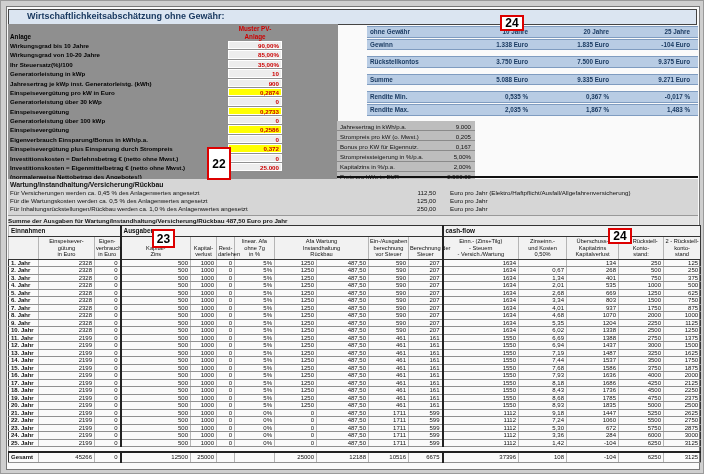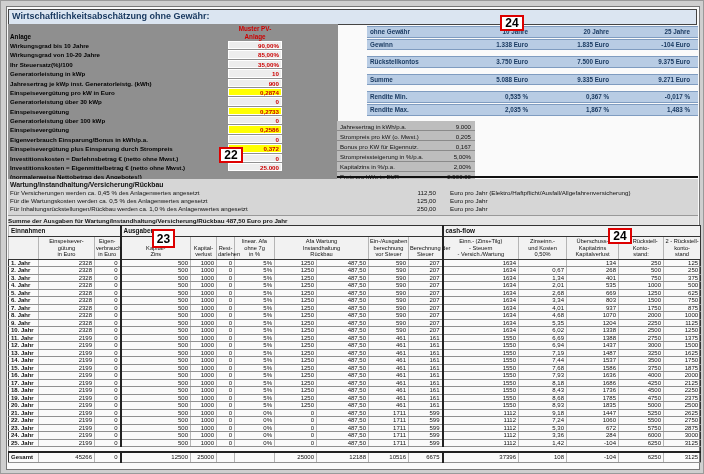--- a/index.html
+++ b/index.html
@@ -1,19 +1,19 @@
 <!DOCTYPE html>
 <html><head>
 <meta charset="utf-8">
 <style>
   html,body{margin:0;padding:0;background:#e8e8e8;}
   .wrap{position:relative;width:704px;height:474px;background:#cfcfcf;font-family:"Liberation Sans",sans-serif;overflow:hidden;border:1px solid #9a9a9a;box-sizing:border-box;}
   .sheet{position:absolute;left:5px;top:5px;width:694px;height:464px;background:#fafafa;border:1px solid #777;box-sizing:border-box;}
 
-  .titlebar{position:absolute;left:1px;top:2px;width:689px;height:16px;background:#dbe5f1;border:1px solid #444;color:#17375e;font-size:9px;font-weight:bold;line-height:12px;padding-left:3px;box-sizing:border-box;}
+  .titlebar{position:absolute;left:1px;top:2px;width:689px;height:16px;background:#dbe5f1;border:1px solid #444;color:#17375e;font-size:9px;font-weight:bold;line-height:12px;padding-left:18px;box-sizing:border-box;}
 
   
   .anlage{position:absolute;left:1px;top:17px;width:330px;height:158px;background:#8f8f8f;}
   .anlage-hdr{position:relative;height:17px;}
   .anlage-hdr .lbl{position:absolute;left:2px;bottom:1px;font-size:6.3px;font-weight:bold;color:#000;}
   .muster{position:absolute;left:220px;top:1px;width:54px;text-align:center;color:#cc0000;font-weight:bold;font-size:6.3px;line-height:7.5px;}
   .arow{position:relative;height:9.38px;}
   .arow .lbl{position:absolute;left:2px;top:1px;font-size:6.2px;font-weight:bold;color:#000;white-space:nowrap;}
   .arow .val{position:absolute;left:220px;top:0;width:54px;height:8.4px;background:#ededed;border:1px solid #ffffff;box-sizing:border-box;color:#cc0000;font-weight:bold;font-size:6.2px;text-align:right;line-height:7px;padding-right:2px;}
   .arow .val.yellow{background:#ffff00;}
@@ -51,21 +51,21 @@
   .mtable .gl{border-left:2px solid #222;}
   .c-green{color:#2f9e44;}
   .c-red{color:#e03131;}
   .c-blue{color:#2026d2;}
   .mtable tr.blankrow td{height:5px;border-bottom:1px solid #909090;}
   .mtable tr.gesamt td,.mtable tr.gesamt th{border-top:2px solid #222;height:9px;line-height:9px;}
   .mtable tr.gesamt th{font-weight:bold;}
 
   
   .ann{position:absolute;display:flex;align-items:center;justify-content:center;background:#fff;border:2px solid #dd0000;font-weight:bold;font-size:12px;color:#000;z-index:6;box-sizing:border-box;}
-  #ann22{left:218px;top:146px;width:24px;height:16px;text-align:center;}
+  #ann22{left:206px;top:146px;width:24px;height:33px;text-align:center;}
   #ann23{left:151px;top:228px;width:23px;height:19px;}
   #ann24a{left:499px;top:14px;width:24px;height:16px;}
   #ann24b{left:607px;top:227px;width:24px;height:16px;}
 </style>
 </head>
 <body>
 
 <div class="wrap">
   <div class="sheet">
 

